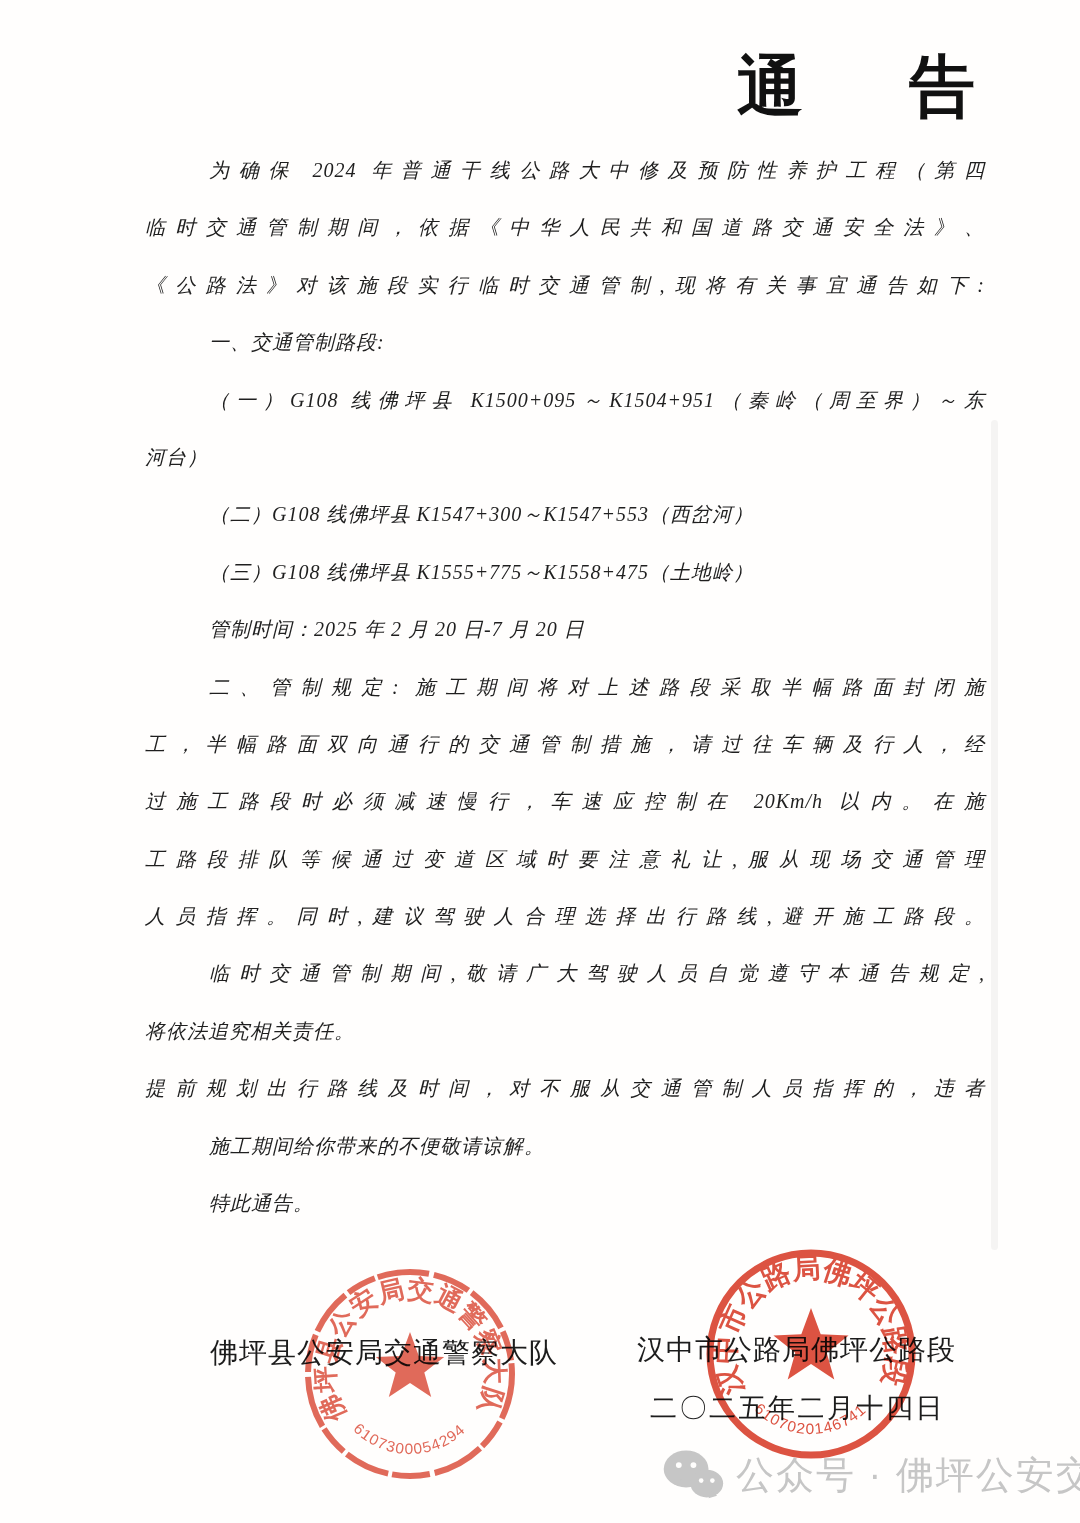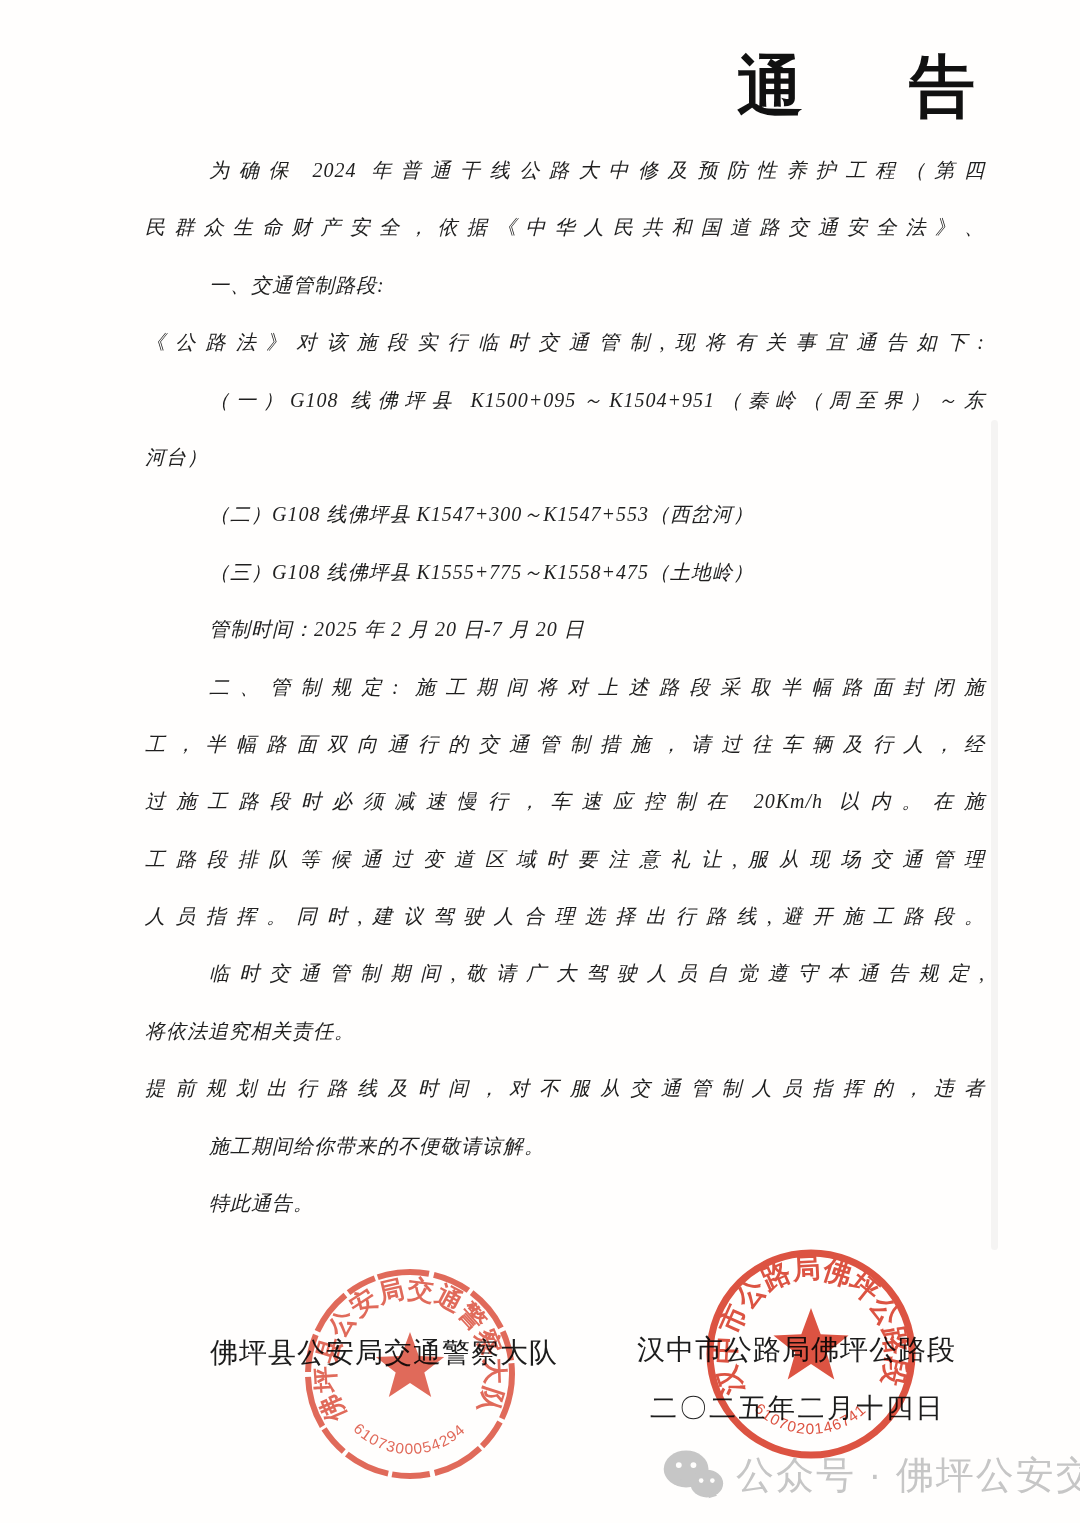--- a/index.html
+++ b/index.html
@@ -76,23 +76,23 @@
 </style>
 </head>
 <body>
 
 <div class="page">
 
   <h1 class="title">通　告</h1>
 
   <div class="body-text">
     <div class="line indent justify">为确保 2024 年普通干线公路大中修及预防性养护工程（第四</div>
-    <div class="line justify">民群众生命财产安全，依据《中华人民共和国道路交通安全法》、</div>
+    <div class="line justify">临时交通管制期间，依据《中华人民共和国道路交通安全法》、</div>
+    <div class="line justify">《公路法》对该施段实行临时交通管制,现将有关事宜通告如下:</div>
     <div class="line indent">一、交通管制路段:</div>
-    <div class="line justify">《公路法》对该施段实行临时交通管制,现将有关事宜通告如下:</div>
     <div class="line indent justify">（一）G108 线佛坪县 K1500+095～K1504+951（秦岭（周至界）～东</div>
     <div class="line">河台）</div>
     <div class="line indent">（二）G108 线佛坪县 K1547+300～K1547+553（西岔河）</div>
     <div class="line indent">（三）G108 线佛坪县 K1555+775～K1558+475（土地岭）</div>
     <div class="line indent">管制时间：2025 年 2 月 20 日-7 月 20 日</div>
     <div class="line indent justify">二、管制规定: 施工期间将对上述路段采取半幅路面封闭施</div>
     <div class="line justify">工，半幅路面双向通行的交通管制措施，请过往车辆及行人，经</div>
     <div class="line justify">过施工路段时必须减速慢行，车速应控制在 20Km/h 以内。在施</div>
     <div class="line justify">工路段排队等候通过变道区域时要注意礼让,服从现场交通管理</div>
     <div class="line justify">人员指挥。同时,建议驾驶人合理选择出行路线,避开施工路段。</div>

